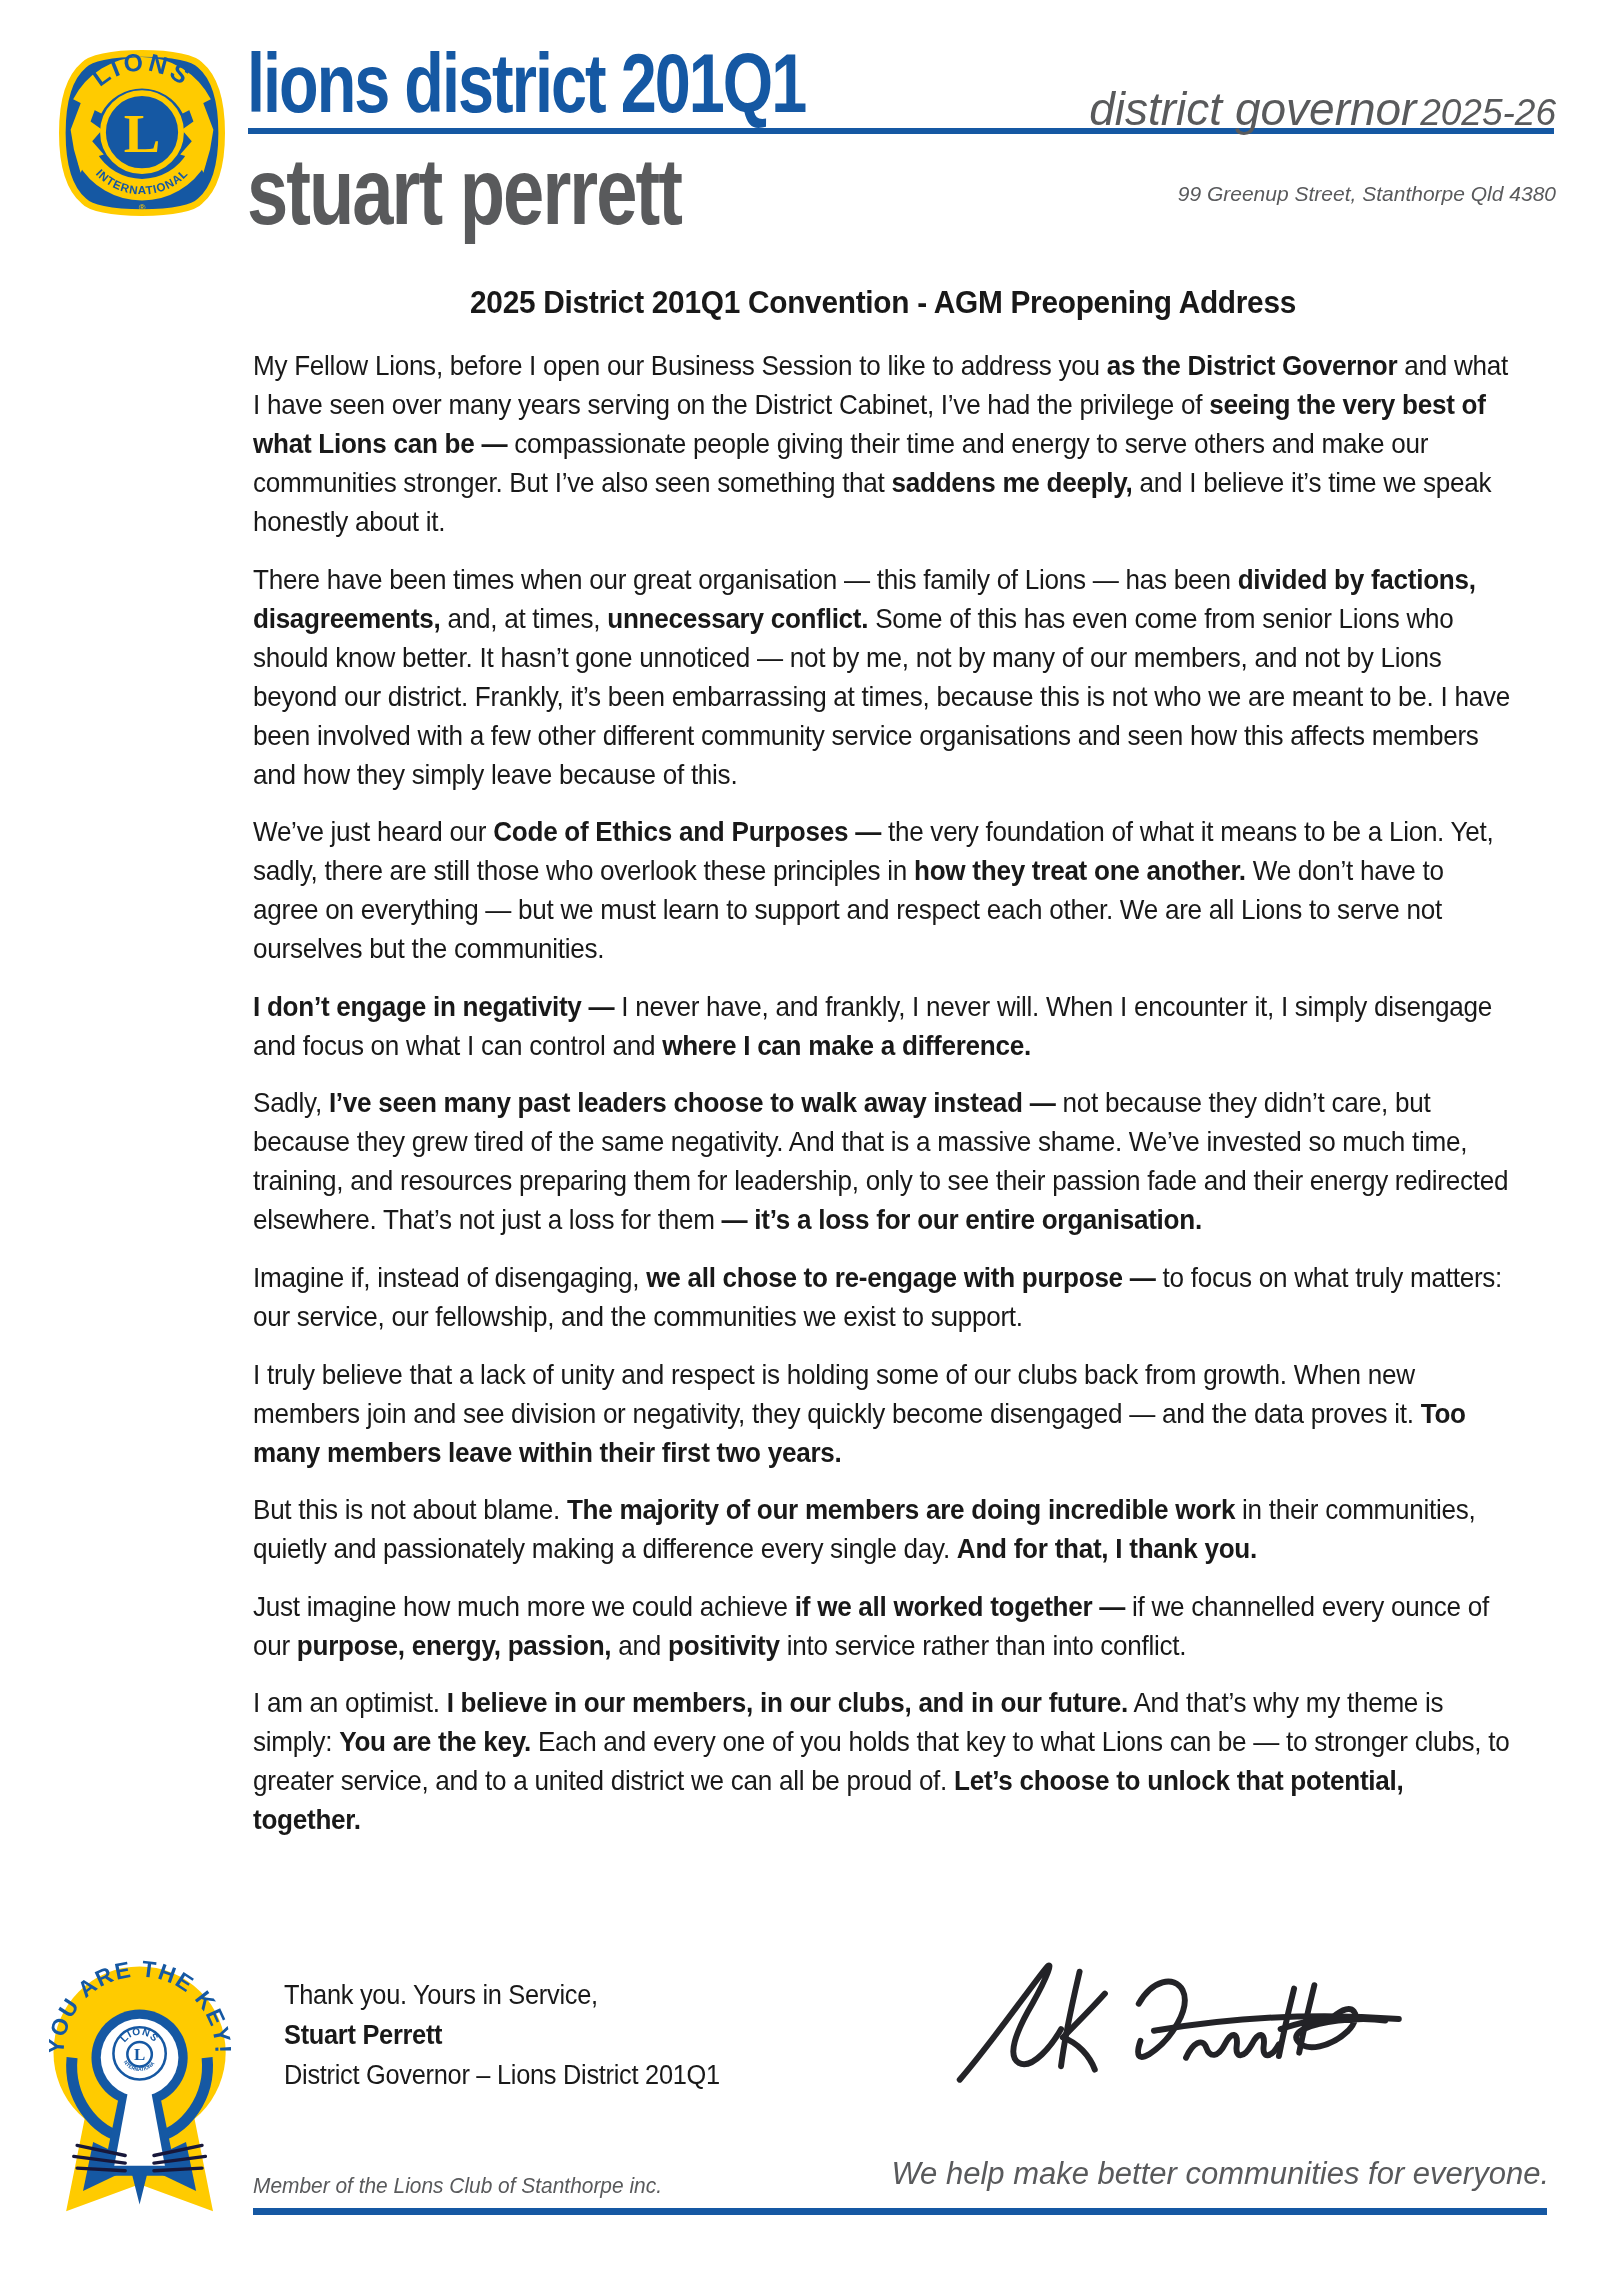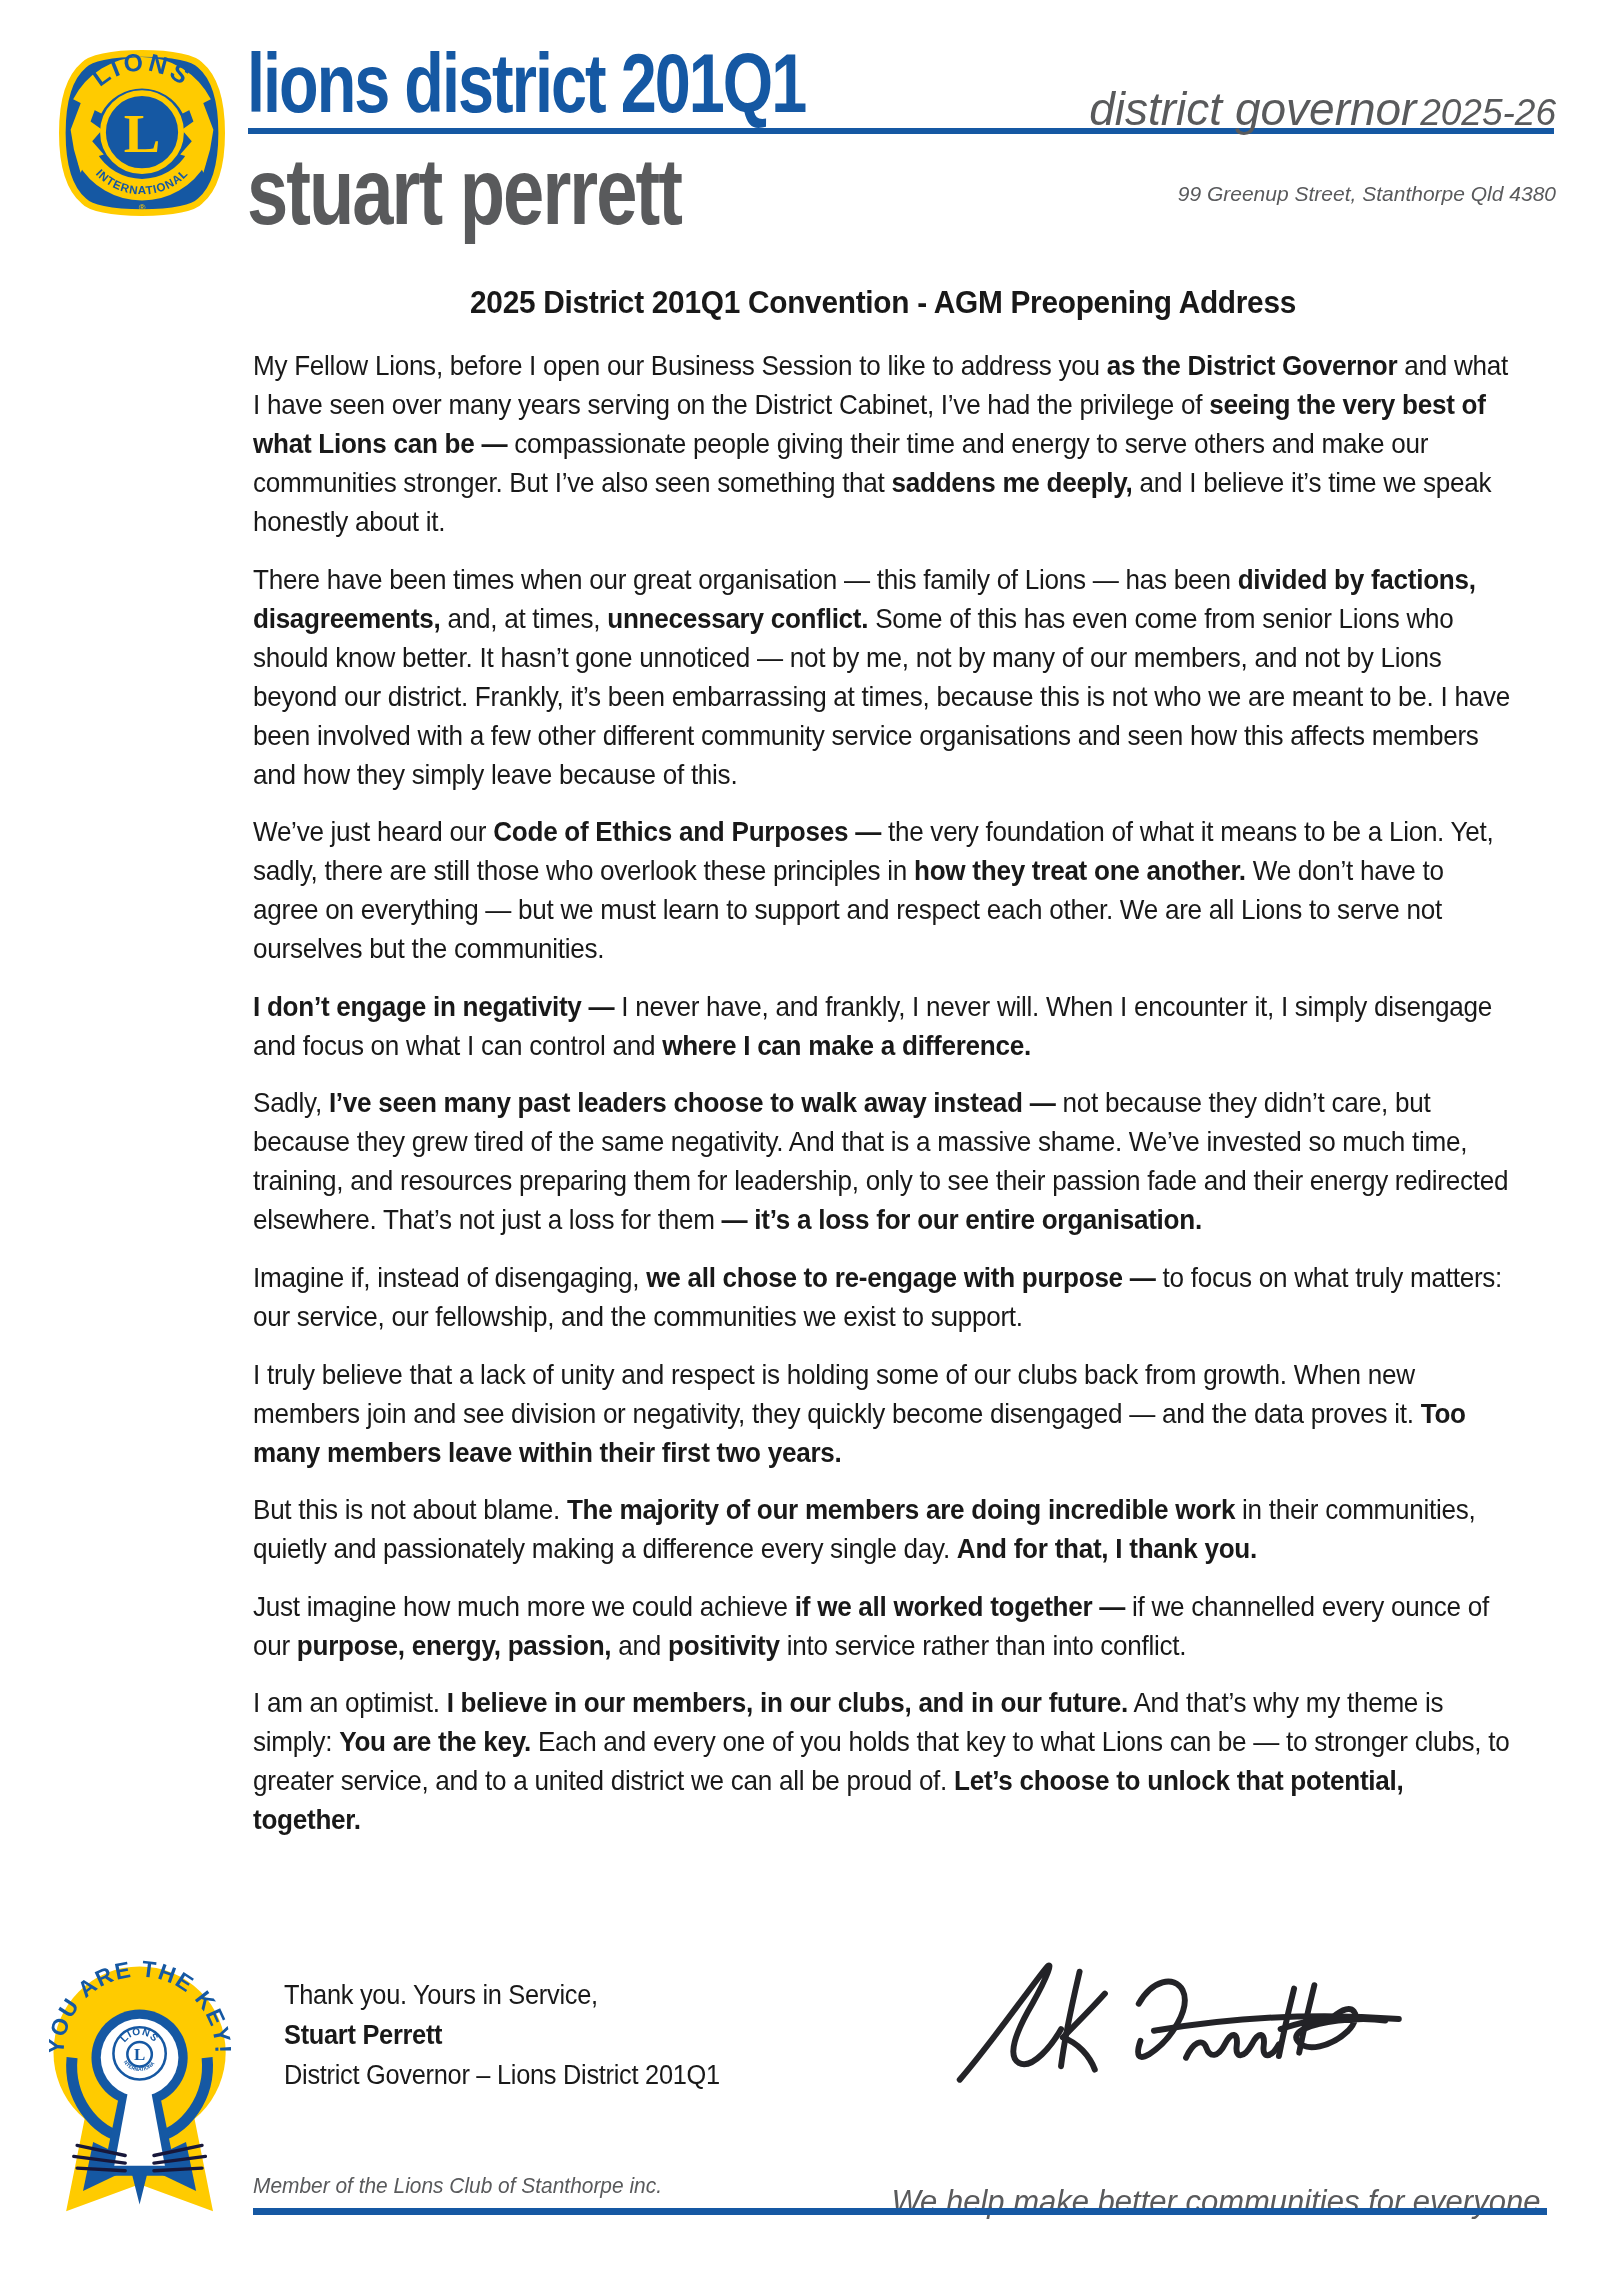--- a/index.html
+++ b/index.html
@@ -35,21 +35,21 @@
   .signoff .s2{font-weight:700;}
 
   .logo{position:absolute;left:59px;top:47px;}
   .badge{position:absolute;left:49px;top:1958px;}
   .signature{position:absolute;left:936px;top:1948px;}
 
   .footer-left{
     position:absolute;left:253px;top:2173px;font-size:22px;font-style:italic;color:var(--gray);
     white-space:nowrap;transform:scaleX(.95);transform-origin:0 0;
   }
-  .footer-right{position:absolute;right:73px;top:2156px;font-size:31px;font-style:italic;color:var(--gray);white-space:nowrap;margin-top:28px;}
+  .footer-right{position:absolute;right:73px;top:2156px;font-size:31px;font-style:italic;color:var(--gray);white-space:nowrap;}
   .rule-bottom{position:absolute;left:253px;top:2208px;width:1294px;height:6.8px;background:var(--blue);}
 </style>
 </head>
 <body>
 
 <div class="page">
 
   <svg class="logo" width="166" height="172" viewBox="0 0 200 204" aria-hidden="true">
     <defs>
       <path id="arcTop" d="M36,66 A72,72 0 0 1 164,66"></path>

